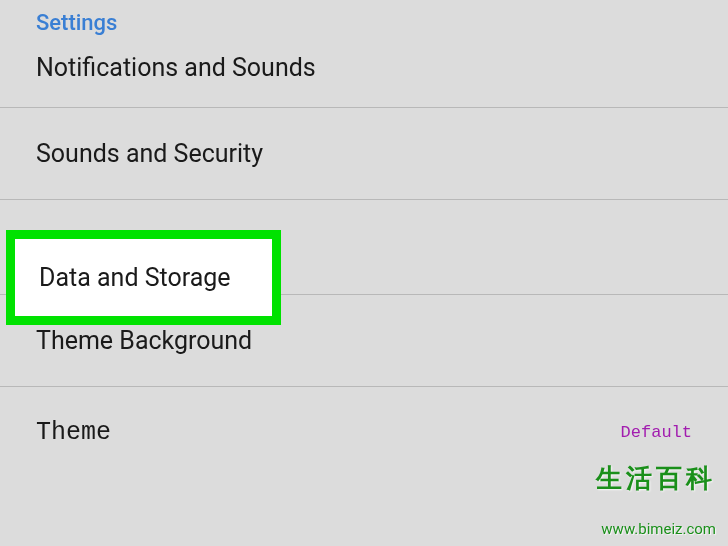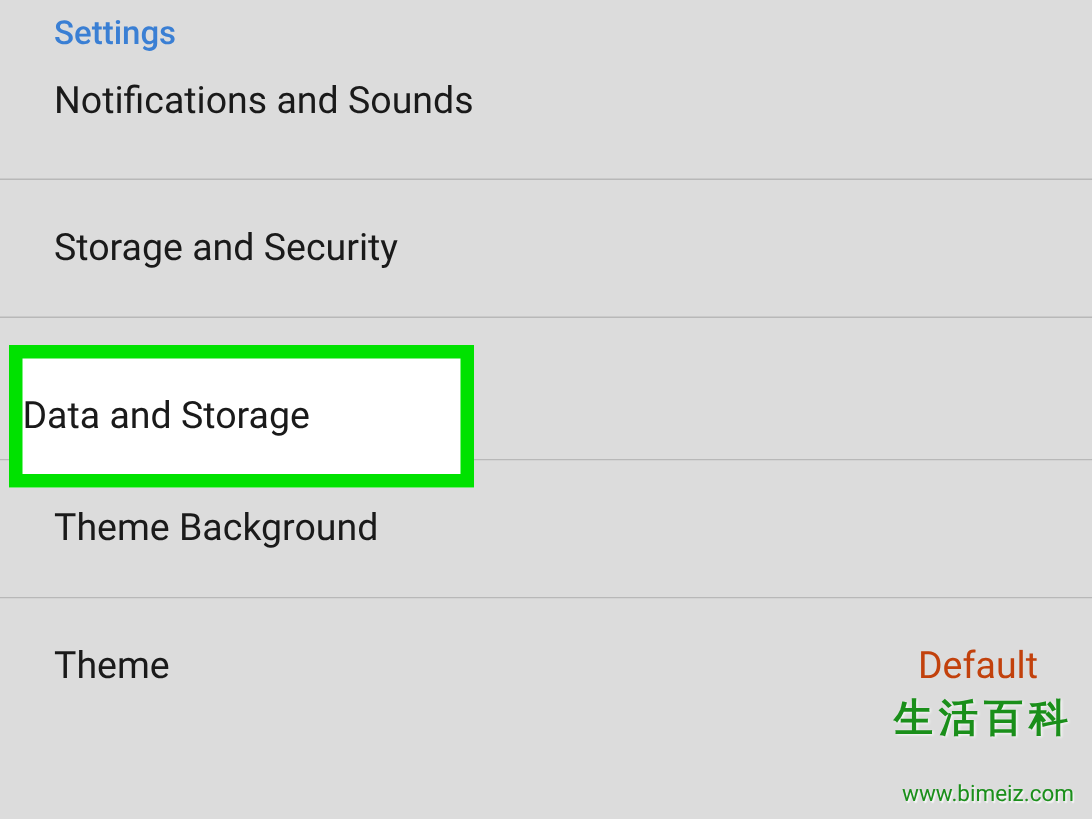--- a/index.html
+++ b/index.html
@@ -24,42 +24,44 @@
     .settings-item {
       padding: 31px 36px;
       font-size: 25px;
       color: #1a1a1a;
       border-bottom: 1px solid #b8b8b8;
       background: #dcdcdc;
       position: relative;
     }
     .settings-item.first {
       padding-top: 0;
-      padding-bottom: 37px;
+      padding-bottom: 25px;
     }
     .settings-item.with-value {
       display: flex;
       justify-content: space-between;
       align-items: center;
       border-bottom: none;
+      font-family: Liberation Mono, monospace;
     }
     .item-value {
-      color: #c2410c;
-      font-size: 25px;
+      color: #a21caf;
+      font-size: 17px;
     }
     .highlight-box {
       position: absolute;
       left: 6px;
       top: 230px;
-      width: 310px;
+      width: 275px;
       height: 95px;
       background: #ffffff;
       border: 9px solid #00e200;
       display: flex;
       align-items: center;
+      padding-left: 24px;
       font-size: 25px;
       color: #1a1a1a;
       z-index: 10;
     }
     .spacer-for-highlight {
       height: 95px;
       border-bottom: 1px solid #b8b8b8;
     }
     .watermark {
       position: absolute;
@@ -86,21 +88,21 @@
 </head>
 <body>
 
 <div class="section-header">Settings</div>
 
 <div class="settings-item first">
   <span>Notifications and Sounds</span>
 </div>
 
 <div class="settings-item">
-  <span>Storage and Security</span>
+  <span>Sounds and Security</span>
 </div>
 
 <div class="spacer-for-highlight"></div>
 
 <div class="highlight-box">
   <span>Data and Storage</span>
 </div>
 
 <div class="settings-item">
   <span>Theme Background</span>

